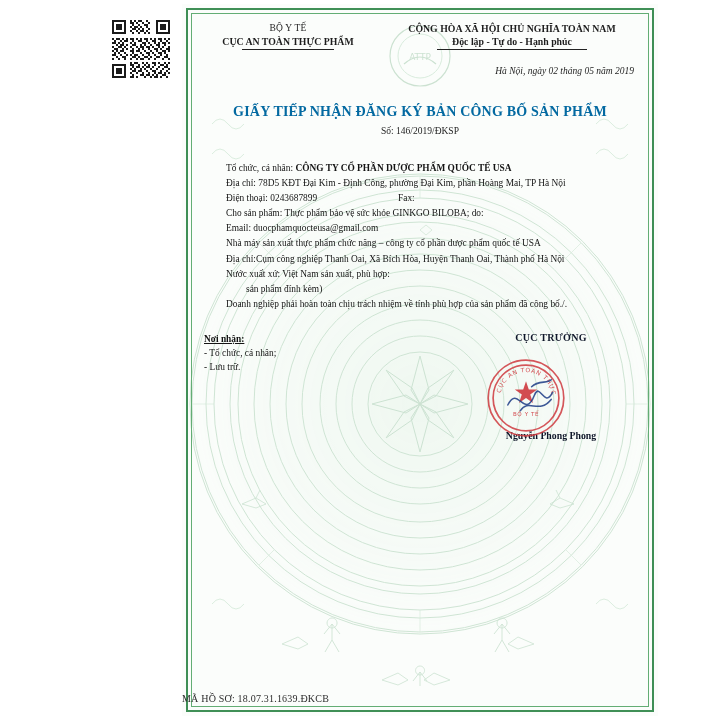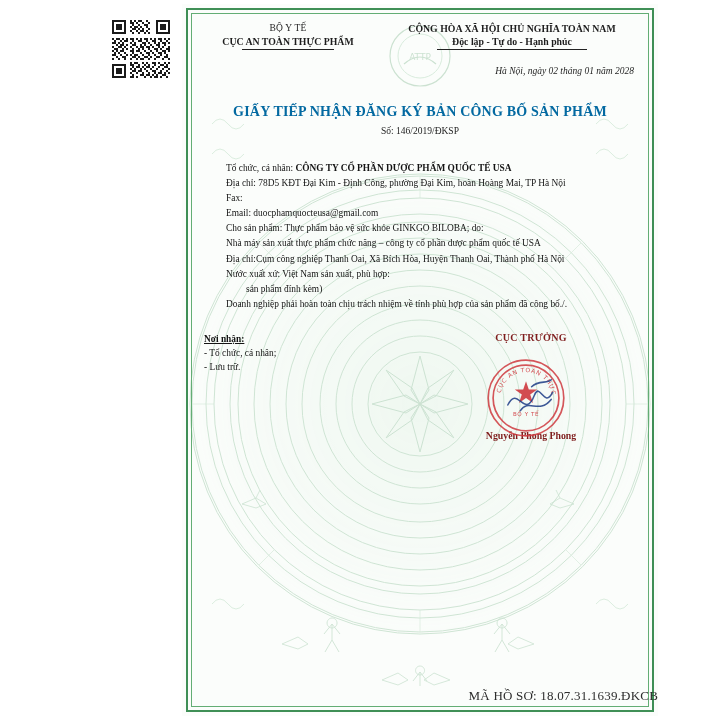--- a/index.html
+++ b/index.html
@@ -84,39 +84,39 @@
   .fax-row{display:flex;}
   .fax-row span:first-child{width:172px;}
 
   
   .noinhan{
     position:absolute;left:22px;top:328px;
     font-size:9.4px;line-height:14px;color:#141414;
   }
   .noinhan .ttl{font-weight:bold;text-decoration:underline;}
   .signblock{
-    position:absolute;left:244px;top:328px;width:210px;
-    text-align:center;color:#7f1d1d;
+    position:absolute;left:264px;top:328px;width:210px;
+    text-align:center;color:#0f172a;
   }
   .signblock .role{font-size:10px;font-weight:bold;letter-spacing:.3px;}
   .signblock .name{
     position:absolute;left:0;top:98px;width:210px;
     font-size:9.8px;font-weight:bold;
   }
 
   
   .seal{
     position:absolute;left:302px;top:352px;
     width:84px;height:84px;
   }
 
   
   .code{
     position:absolute;left:0;bottom:12px;width:476px;
-    text-align:right;font-size:13px;color:#2d2d2d;letter-spacing:.2px;
+    text-align:left;font-size:10px;color:#2d2d2d;letter-spacing:.2px;
   }
 </style>
 </head>
 <body>
 
 <div id="page">
 
   <div class="qr-box">
     <svg width="66" height="66" viewBox="0 0 33 33" shape-rendering="crispEdges">
       <rect width="33" height="33" fill="#ffffff"></rect>
@@ -427,47 +427,51 @@
         <div class="h-bold">CỤC AN TOÀN THỰC PHẨM</div>
         <div class="rule w1"></div>
       </div>
       <div class="head-right">
         <div class="h-bold">CỘNG HÒA XÃ HỘI CHỦ NGHĨA TOÀN NAM</div>
         <div class="h-bold">Độc lập - Tự do - Hạnh phúc</div>
         <div class="rule w2"></div>
       </div>
     </div>
 
-    <div class="date-line">Hà Nội, ngày 02 tháng 01 năm 2028</div>
+    <div class="date-line">Hà Nội, ngày 02 tháng 05 năm 2019</div>
 
     <div class="title">GIẤY TIẾP NHẬN ĐĂNG KÝ BẢN CÔNG BỐ SẢN PHẨM</div>
     <div class="subtitle">Số: 146/2019/ĐKSP</div>
 
     <div class="body">
       <p class="ind">
         <span>Tổ chức, cá nhân:</span>
         <span class="b">CÔNG TY CỔ PHẦN DƯỢC PHẨM QUỐC TẾ USA</span>
       </p>
       <p class="ind">
         <span>Địa chỉ:</span>
-        <span>78D5 KĐT Đại Kim - Định Công, phường Đại Kim, hoàn Hoàng Mai, TP Hà Nội</span>
+        <span>78D5 KĐT Đại Kim - Định Công, phường Đại Kim, phần Hoàng Mai, TP Hà Nội</span>
       </p>
       <p class="ind fax-row">
+        <span>
+          <span>Điện thoại:</span>
+          <span>0243687899</span>
+        </span>
         <span>
           <span>Fax:</span>
           <span></span>
         </span>
       </p>
       <p class="ind">
+        <span>Cho sản phẩm:</span>
+        <span>Thực phẩm bảo vệ sức khỏe GINKGO BILOBA; do:</span>
+      </p>
+      <p class="ind">
         <span>Email:</span>
         <span>duocphamquocteusa@gmail.com</span>
-      </p>
-      <p class="ind">
-        <span>Cho sản phẩm:</span>
-        <span>Thực phẩm bảo vệ sức khỏe GINKGO BILOBA; do:</span>
       </p>
       <p class="ind">Nhà máy sản xuất thực phẩm chức năng – công ty cổ phần dược phẩm quốc tế USA</p>
       <p class="ind">Địa chỉ:Cụm công nghiệp Thanh Oai, Xã Bích Hòa, Huyện Thanh Oai, Thành phố Hà Nội</p>
       <p class="ind">Nước xuất xứ: Việt Nam sản xuất, phù hợp:</p>
       <p class="ind" style="padding-left:42px">sản phẩm đính kèm)</p>
       <p class="ind">Doanh nghiệp phải hoàn toàn chịu trách nhiệm về tính phù hợp của sản phẩm đã công bố./.</p>
     </div>
 
     <div class="noinhan">
       <div class="ttl">Nơi nhận:</div>

